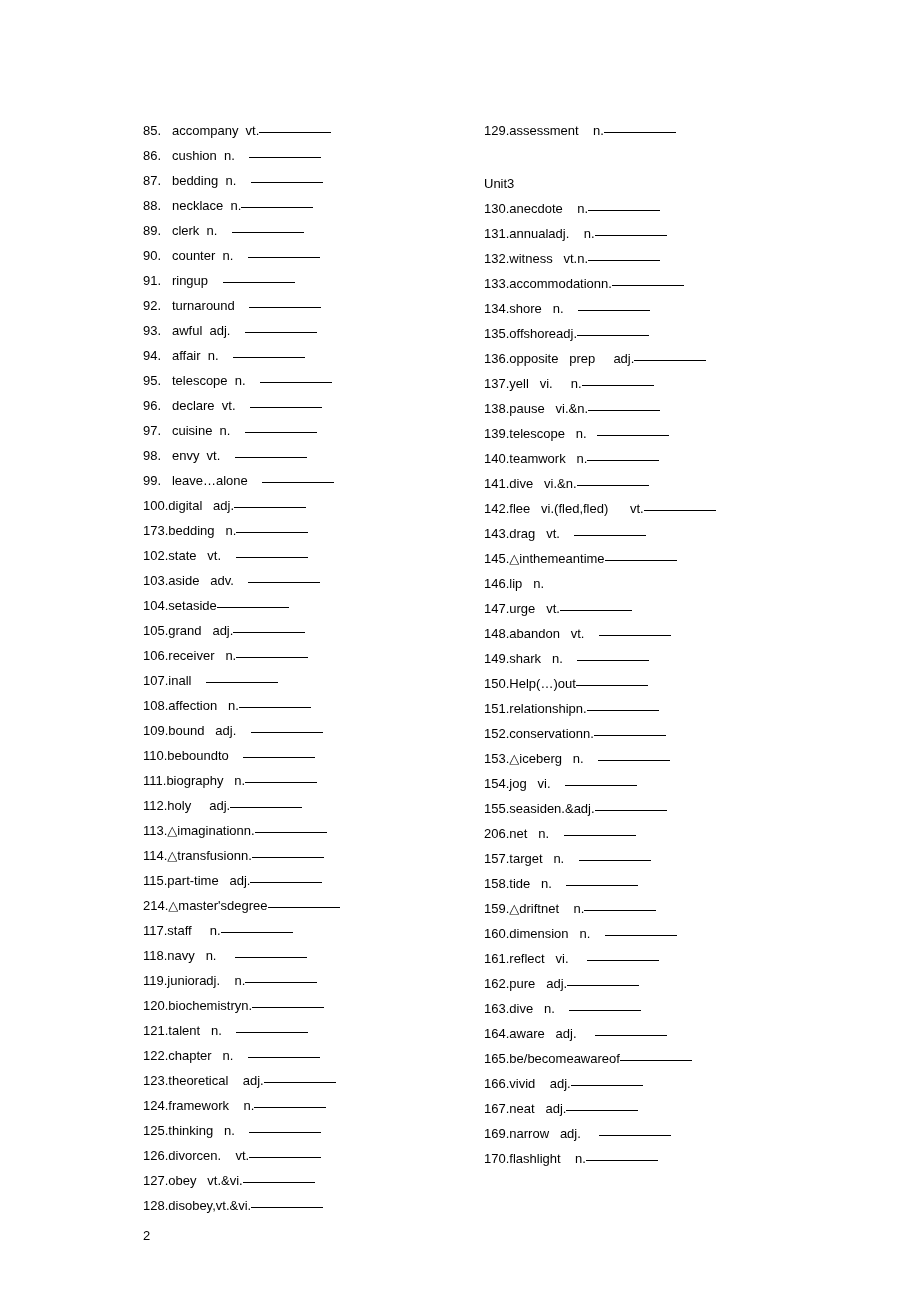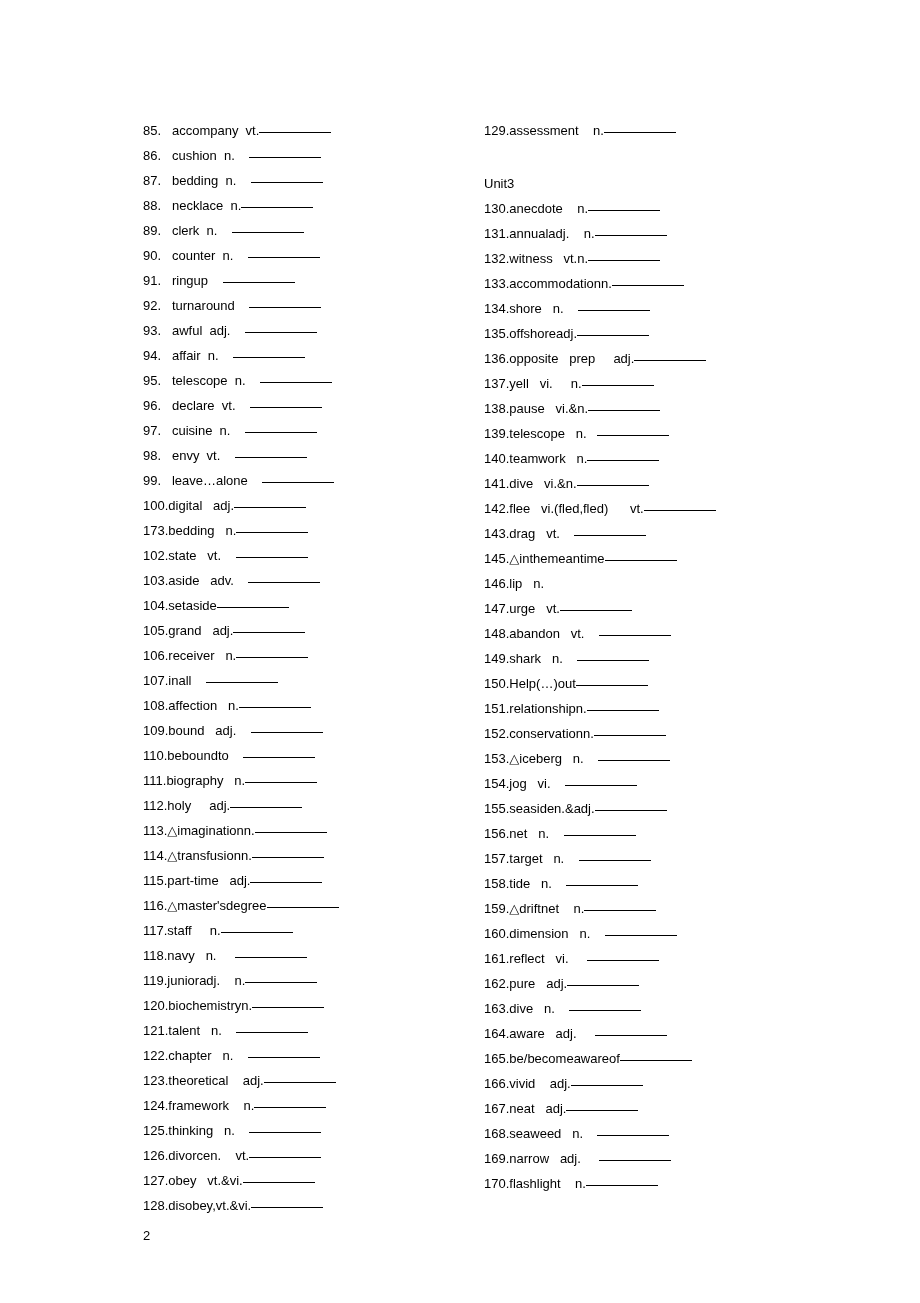--- a/index.html
+++ b/index.html
@@ -82,21 +82,21 @@
         <div class="entry"><span>106.</span><span>receiver   n.</span><span class="blank"></span></div>
         <div class="entry"><span>107.</span><span>inall    </span><span class="blank"></span></div>
         <div class="entry"><span>108.</span><span>affection   n.</span><span class="blank"></span></div>
         <div class="entry"><span>109.</span><span>bound   adj.    </span><span class="blank"></span></div>
         <div class="entry"><span>110.</span><span>beboundto    </span><span class="blank"></span></div>
         <div class="entry"><span>111.</span><span>biography   n.</span><span class="blank"></span></div>
         <div class="entry"><span>112.</span><span>holy     adj.</span><span class="blank"></span></div>
         <div class="entry"><span>113.</span><span>△imaginationn.</span><span class="blank"></span></div>
         <div class="entry"><span>114.</span><span>△transfusionn.</span><span class="blank"></span></div>
         <div class="entry"><span>115.</span><span>part-time   adj.</span><span class="blank"></span></div>
-        <div class="entry"><span>116.</span><span>△master'sdegree</span><span class="blank"></span></div>
+        <div class="entry"><span>214.</span><span>△master'sdegree</span><span class="blank"></span></div>
         <div class="entry"><span>117.</span><span>staff     n.</span><span class="blank"></span></div>
         <div class="entry"><span>118.</span><span>navy   n.     </span><span class="blank"></span></div>
         <div class="entry"><span>119.</span><span>junioradj.    n.</span><span class="blank"></span></div>
         <div class="entry"><span>120.</span><span>biochemistryn.</span><span class="blank"></span></div>
         <div class="entry"><span>121.</span><span>talent   n.    </span><span class="blank"></span></div>
         <div class="entry"><span>122.</span><span>chapter   n.    </span><span class="blank"></span></div>
         <div class="entry"><span>123.</span><span>theoretical    adj.</span><span class="blank"></span></div>
         <div class="entry"><span>124.</span><span>framework    n.</span><span class="blank"></span></div>
         <div class="entry"><span>125.</span><span>thinking   n.    </span><span class="blank"></span></div>
         <div class="entry"><span>126.</span><span>divorcen.    vt.</span><span class="blank"></span></div>
@@ -124,31 +124,30 @@
         <div class="entry"><span>146.</span><span>lip   n.</span></div>
         <div class="entry"><span>147.</span><span>urge   vt.</span><span class="blank"></span></div>
         <div class="entry"><span>148.</span><span>abandon   vt.    </span><span class="blank"></span></div>
         <div class="entry"><span>149.</span><span>shark   n.    </span><span class="blank"></span></div>
         <div class="entry"><span>150.</span><span>Help(…)out</span><span class="blank"></span></div>
         <div class="entry"><span>151.</span><span>relationshipn.</span><span class="blank"></span></div>
         <div class="entry"><span>152.</span><span>conservationn.</span><span class="blank"></span></div>
         <div class="entry"><span>153.</span><span>△iceberg   n.    </span><span class="blank"></span></div>
         <div class="entry"><span>154.</span><span>jog   vi.    </span><span class="blank"></span></div>
         <div class="entry"><span>155.</span><span>seasiden.&amp;adj.</span><span class="blank"></span></div>
-        <div class="entry"><span>156.</span><span>net   n.    </span><span class="blank"></span></div>
+        <div class="entry"><span>206.</span><span>net   n.    </span><span class="blank"></span></div>
         <div class="entry"><span>157.</span><span>target   n.    </span><span class="blank"></span></div>
         <div class="entry"><span>158.</span><span>tide   n.    </span><span class="blank"></span></div>
         <div class="entry"><span>159.</span><span>△driftnet    n.</span><span class="blank"></span></div>
         <div class="entry"><span>160.</span><span>dimension   n.    </span><span class="blank"></span></div>
         <div class="entry"><span>161.</span><span>reflect   vi.     </span><span class="blank"></span></div>
         <div class="entry"><span>162.</span><span>pure   adj.</span><span class="blank"></span></div>
         <div class="entry"><span>163.</span><span>dive   n.    </span><span class="blank"></span></div>
         <div class="entry"><span>164.</span><span>aware   adj.     </span><span class="blank"></span></div>
         <div class="entry"><span>165.</span><span>be/becomeawareof</span><span class="blank"></span></div>
         <div class="entry"><span>166.</span><span>vivid    adj.</span><span class="blank"></span></div>
         <div class="entry"><span>167.</span><span>neat   adj.</span><span class="blank"></span></div>
-        <div class="entry"><span>168.</span><span>seaweed   n.    </span><span class="blank"></span></div>
         <div class="entry"><span>169.</span><span>narrow   adj.     </span><span class="blank"></span></div>
         <div class="entry"><span>170.</span><span>flashlight    n.</span><span class="blank"></span></div>
       </div>
   </div>
   <div class="page-number">2</div>
 </div>
 
 </body></html>

